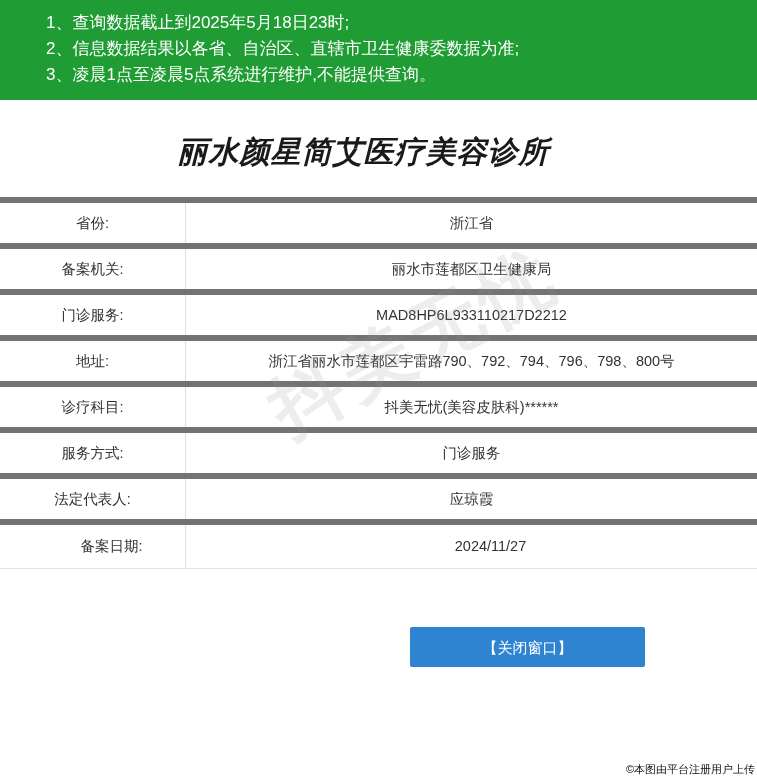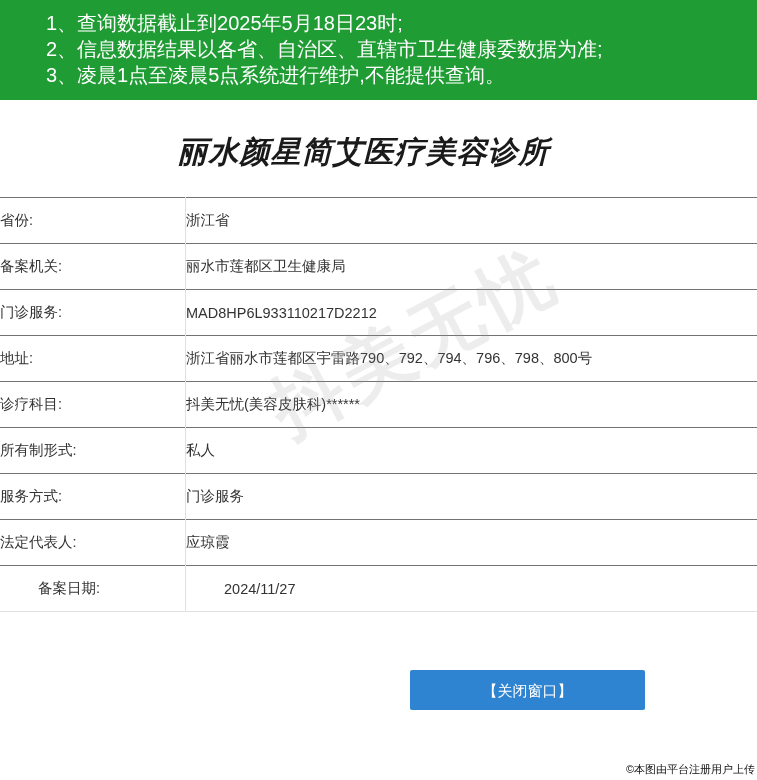--- a/index.html
+++ b/index.html
@@ -14,21 +14,21 @@
     color: #333333;
     overflow: hidden;
     position: relative;
   }
 
   
   .notice {
     background: #1f9c33;
     color: #ffffff;
     padding: 10px 0 12px 0;
-    font-size: 20px;
+    font-size: 17px;
     line-height: 26px;
   }
   .notice-line {
     padding-left: 46px;
     white-space: nowrap;
   }
 
   
   .title-wrap {
     padding: 32px 30px 24px 0;
@@ -45,25 +45,26 @@
   
   table.info {
     width: 100%;
     border-collapse: collapse;
     table-layout: fixed;
   }
   table.info tr {
     height: 46px;
   }
   table.info td {
-    border-top: 1px solid #737373;
+    border-top: 6px solid #737373;
     font-size: 14.5px;
     color: #333333;
     vertical-align: middle;
     padding: 0;
+    text-align: center;
   }
   table.info tr:last-child td {
     border-bottom: 1px solid #e0e0e0;
     padding-left: 38px;
   }
   td.label {
     width: 185px;
     padding-left: 8px;
     border-right: 1px solid #e0e0e0;
     color: #333333;
@@ -147,24 +148,20 @@
     </tr>
     <tr>
       <td class="label">地址:</td>
       <td class="value">浙江省丽水市莲都区宇雷路790、792、794、796、798、800号</td>
     </tr>
     <tr>
       <td class="label">诊疗科目:</td>
       <td class="value">抖美无忧(美容皮肤科)******</td>
     </tr>
     <tr>
-      <td class="label">所有制形式:</td>
-      <td class="value">私人</td>
-    </tr>
-    <tr>
       <td class="label">服务方式:</td>
       <td class="value">门诊服务</td>
     </tr>
     <tr>
       <td class="label">法定代表人:</td>
       <td class="value">应琼霞</td>
     </tr>
     <tr>
       <td class="label">备案日期:</td>
       <td class="value">2024/11/27</td>

